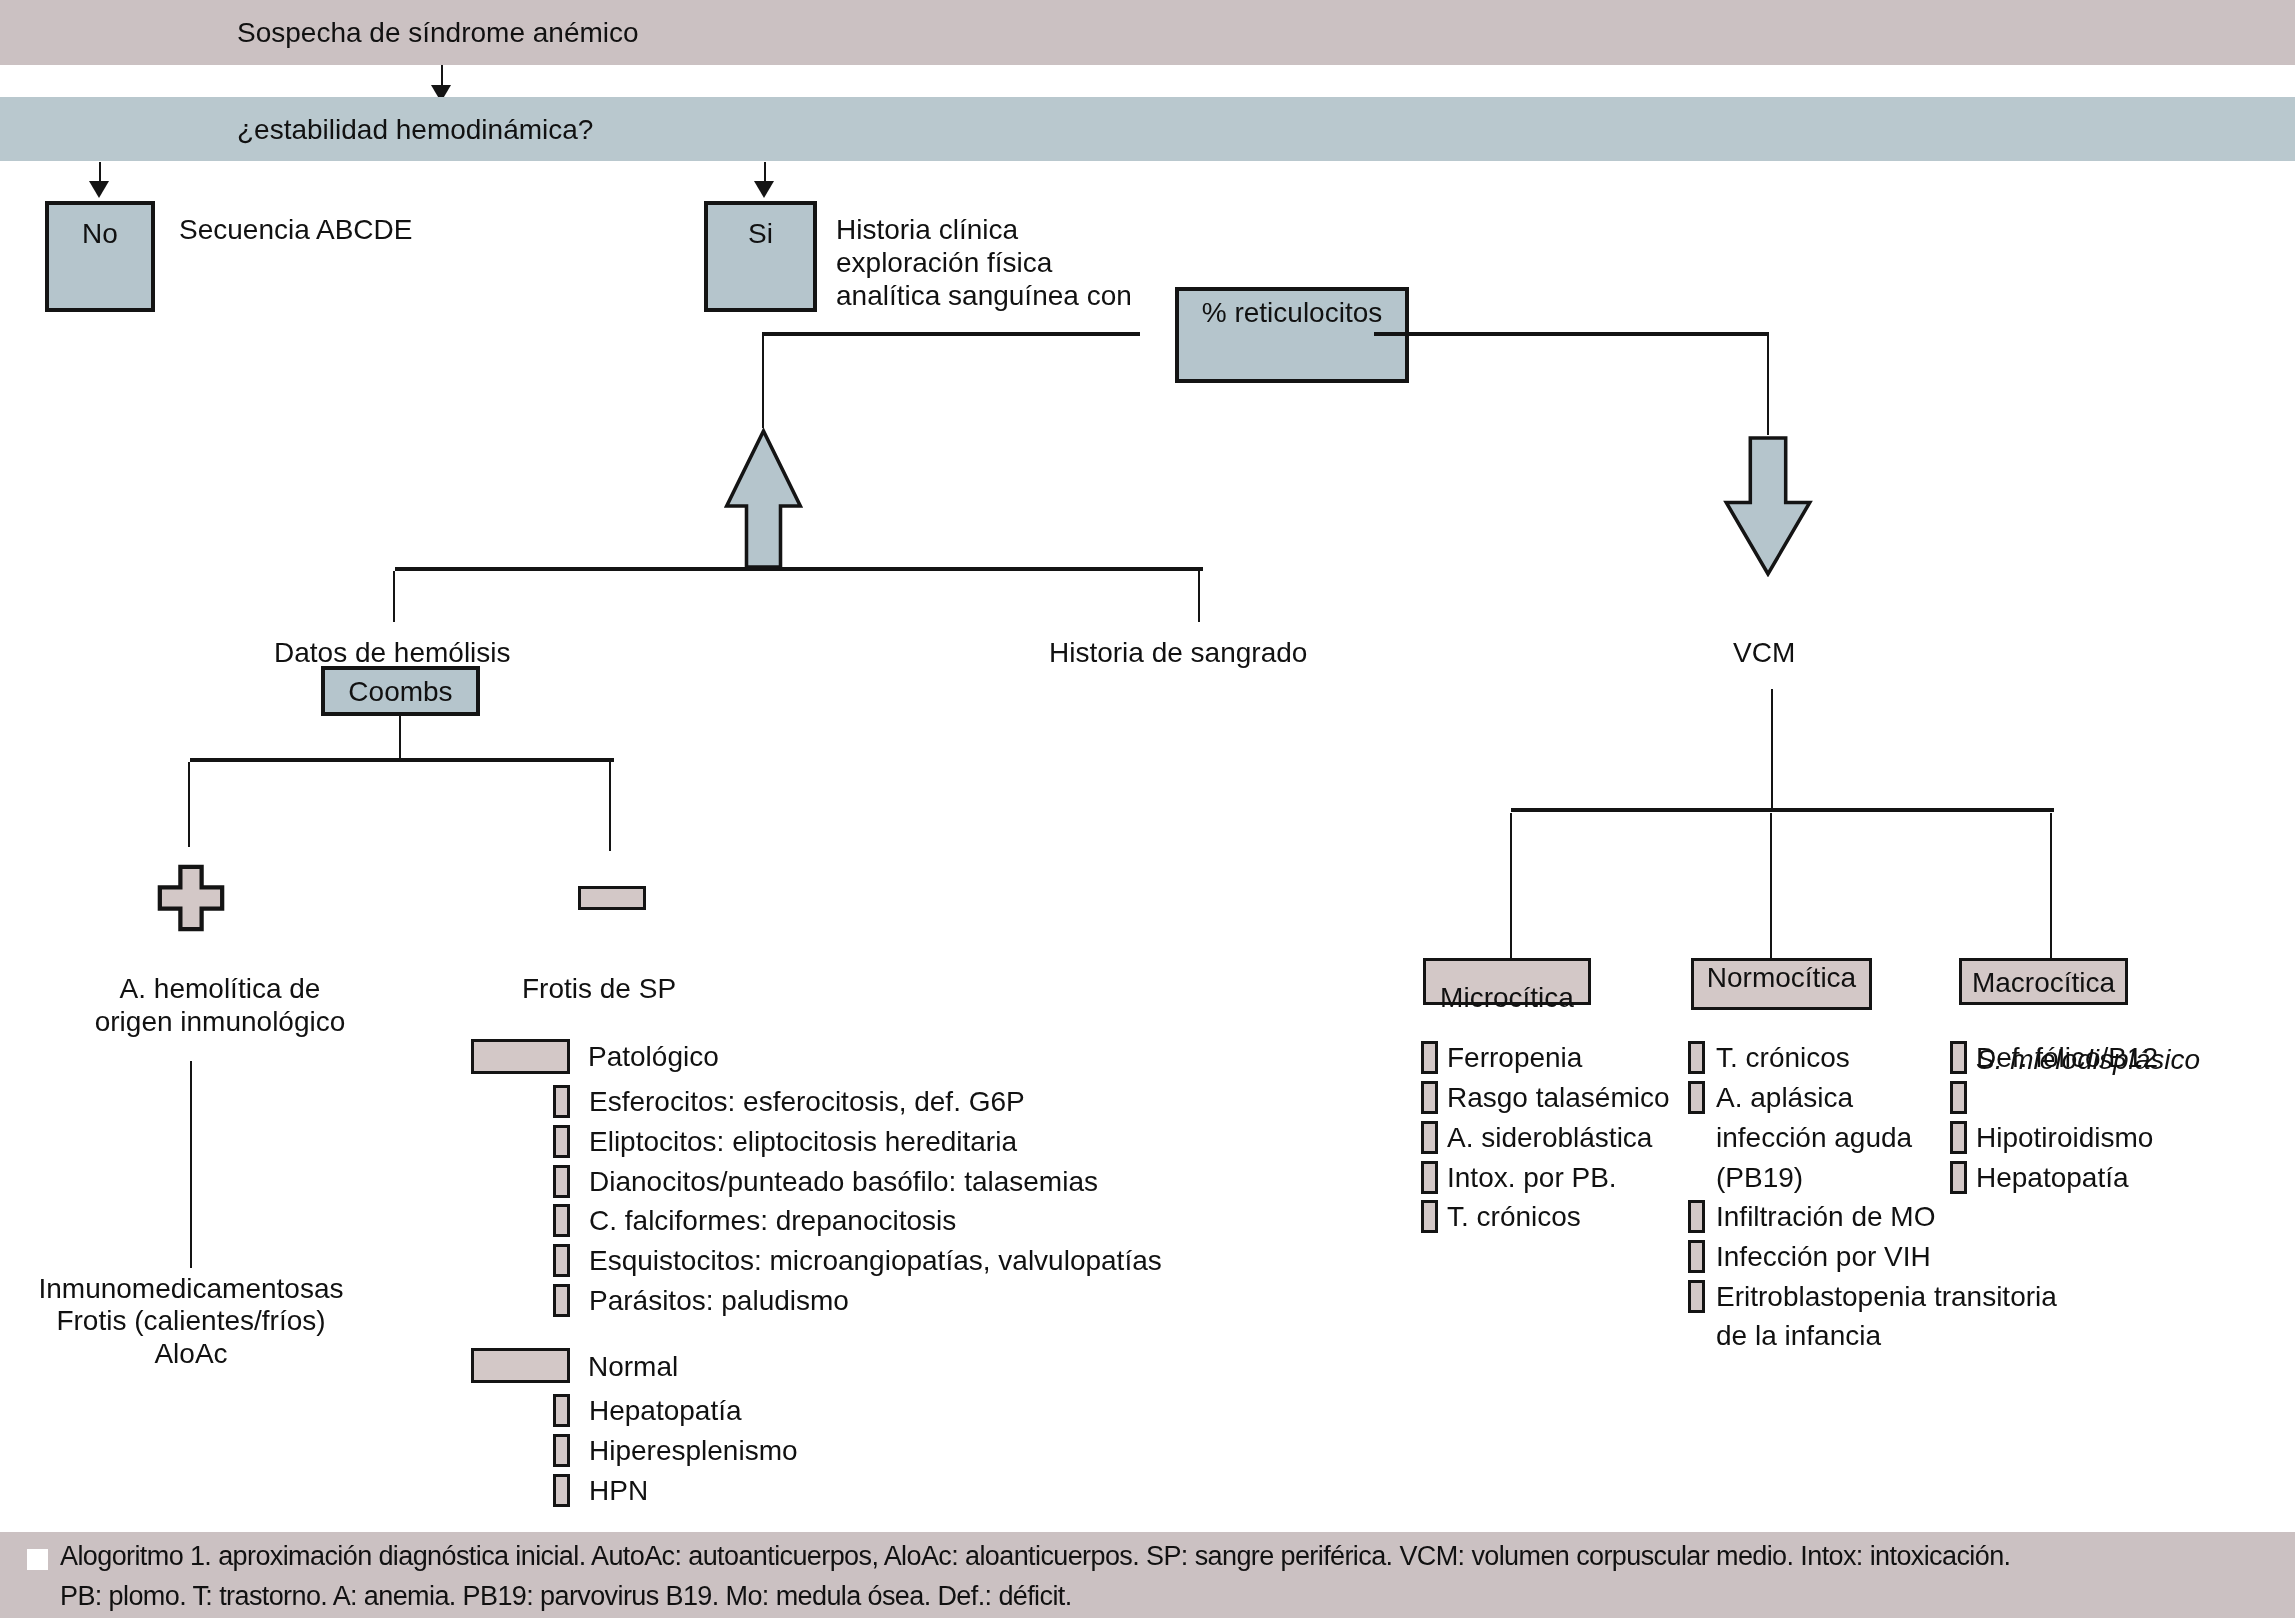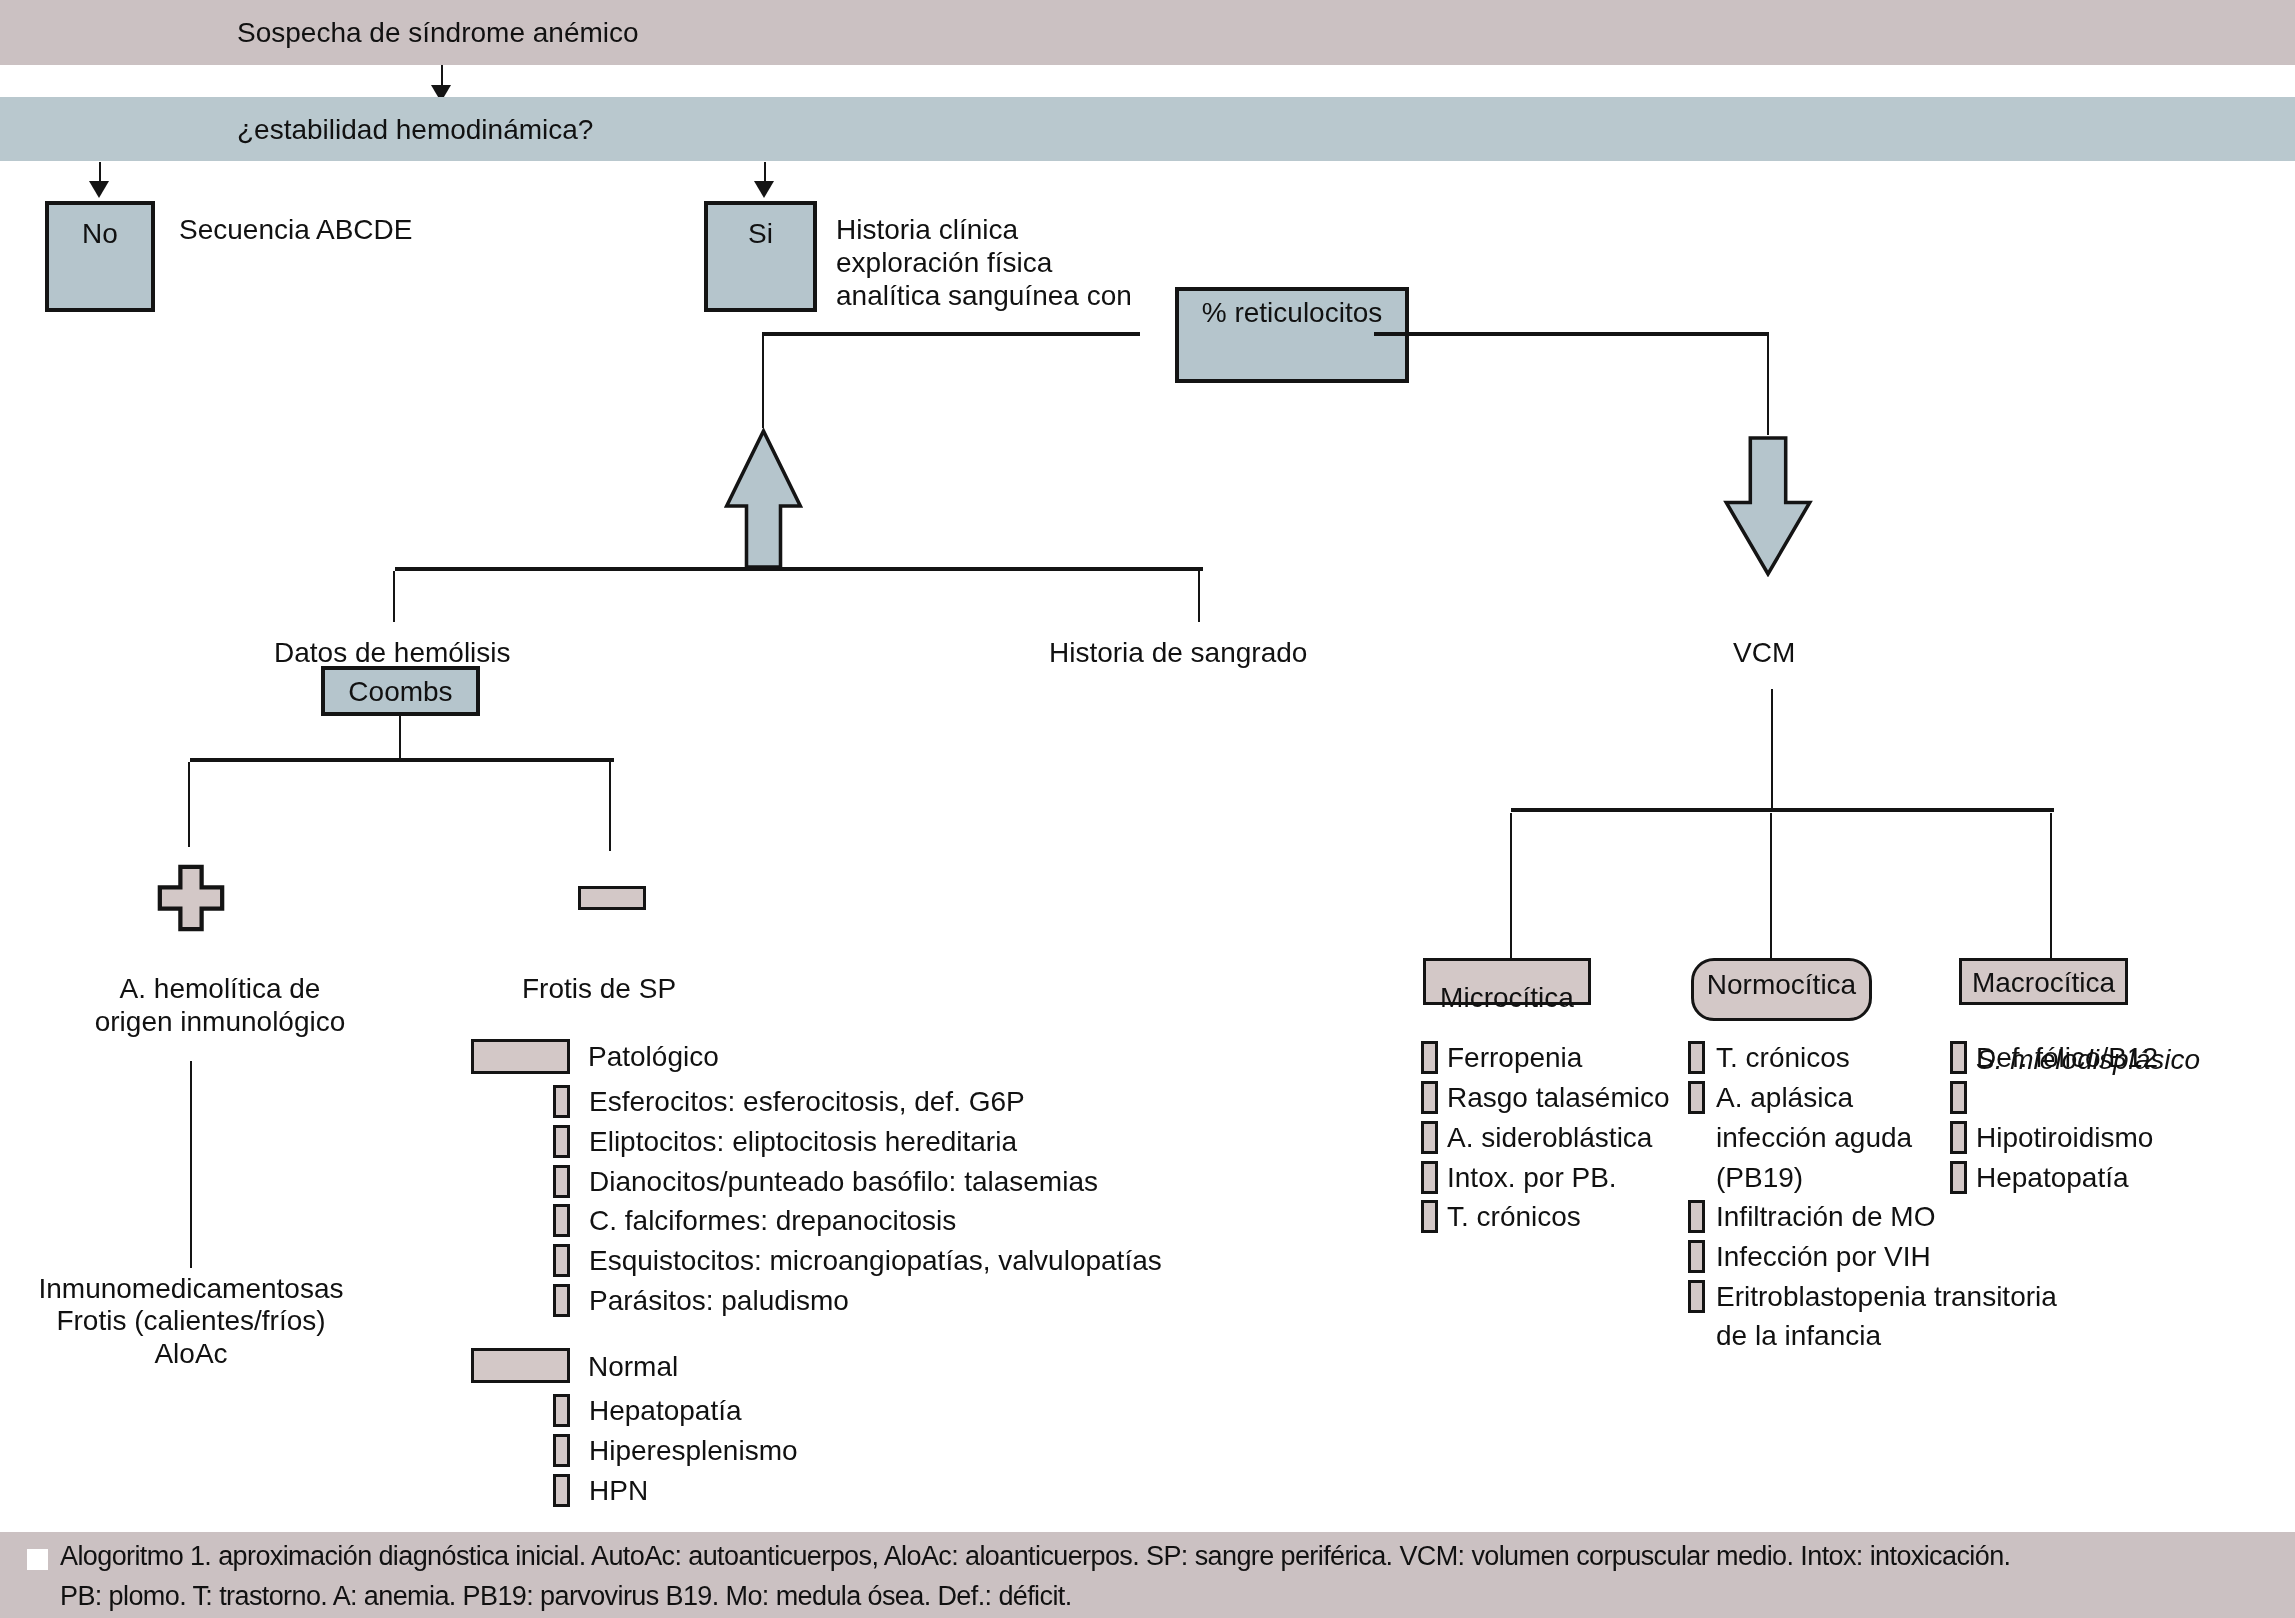--- a/index.html
+++ b/index.html
@@ -133,21 +133,21 @@
   <div class="txt" style="left:1733px;top:636px;">VCM</div>
   <div class="vline" style="left:1771px;top:689px;height:121px;"></div>
   <div class="hline" style="left:1511px;top:808px;width:543px;"></div>
   <div class="vline" style="left:1510px;top:813px;height:145px;"></div>
   <div class="vline" style="left:1770px;top:813px;height:145px;"></div>
   <div class="vline" style="left:2050px;top:813px;height:145px;"></div>
 
   <div class="pinkbox" style="left:1423px;top:958px;width:168px;height:47px;padding-top:21px;">
     <span>Microcítica</span>
   </div>
-  <div class="pinkbox" style="left:1691px;top:958px;width:181px;height:63px;padding-top:8px;border-radius:23px;">
+  <div class="pinkbox" style="left:1691px;top:958px;width:181px;height:52px;padding-top:1px;">
     <span>Normocítica</span>
   </div>
   <div class="pinkbox" style="left:1959px;top:958px;width:169px;height:47px;padding-top:5.7px;">
     <span>Macrocítica</span>
   </div>
 
   <div class="bullet" style="left:1421px;top:1041px;"></div>
   <div class="txt" style="left:1447px;top:1041px;">Ferropenia</div>
   <div class="bullet" style="left:1421px;top:1081px;"></div>
   <div class="txt" style="left:1447px;top:1081px;">Rasgo talasémico</div>

